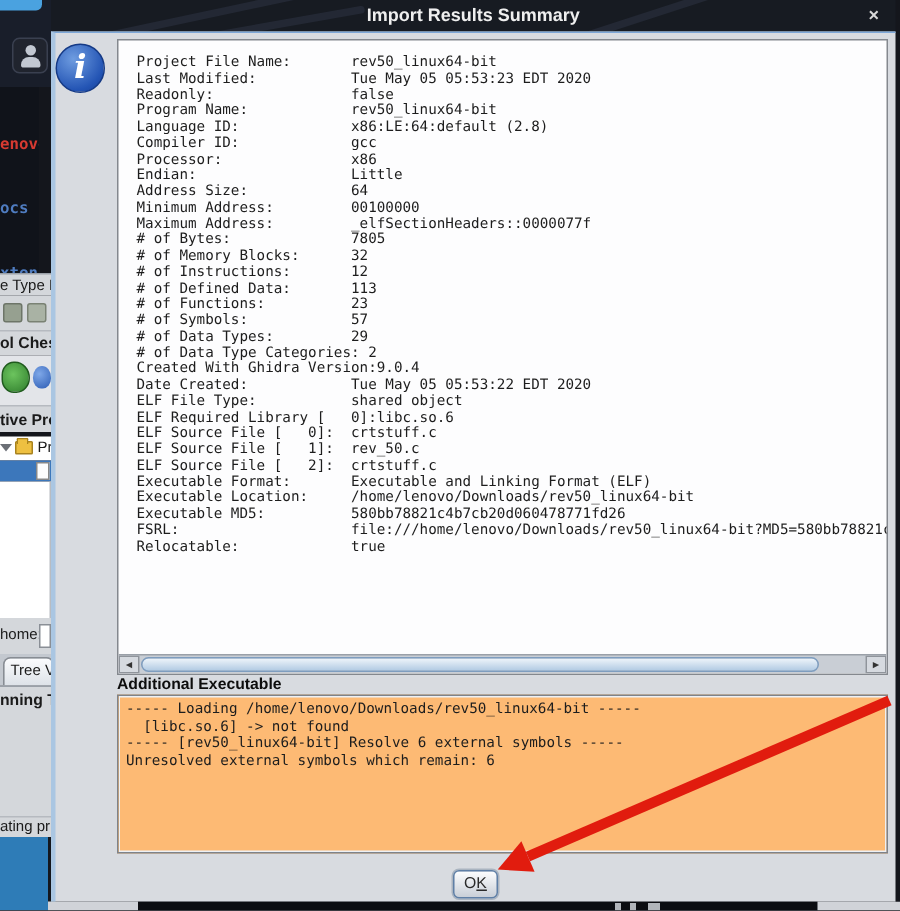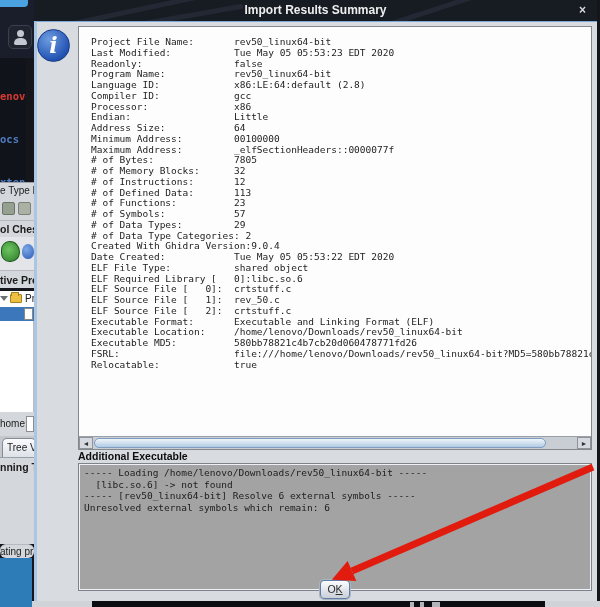--- a/index.html
+++ b/index.html
@@ -47,21 +47,21 @@
   .docicon{position:absolute;left:24px;top:1px;width:9px;height:12px;background:#fdfdfd;border:1px solid #888;}
   .treewhite{top:321px;height:91px;background:#ffffff;border-right:1px solid #b8bcc2;}
   .filterrow{top:412px;height:24px;font-size:10px;line-height:24px;}
   .filterbox{position:absolute;left:26px;top:4px;width:8px;height:16px;background:#fff;border:1px solid #8a8f96;}
   .tabrow{top:436px;height:21px;background:#c3c8cf;}
   .tab{position:absolute;left:2px;top:2px;width:34px;height:19px;border:1px solid #878c93;border-bottom:none;
        border-radius:5px 5px 0 0;background:linear-gradient(#fafbfd,#dde2e8);
        font-size:10px;line-height:18px;text-align:left;padding-left:4px;white-space:nowrap;overflow:hidden;}
   .runningrow{top:457px;height:19px;line-height:19px;border-top:1px solid #9aa0a8;}
   .leftfill{top:476px;height:68px;background:#d4d7db;}
-  .statusrow{top:544px;height:14px;font-size:10px;line-height:14px;border-top:1px solid #b6bac0;border-radius:6px;}
+  .statusrow{top:544px;height:14px;font-size:10px;line-height:14px;border-top:1px solid #b6bac0;}
   .teal{left:0;top:558px;width:32px;height:49px;background:#2e7cb7;}
 
   
   .bstrip-gray1{left:32px;top:601px;width:60px;height:6px;background:#d0d3d8;}
   .bstrip-dark{left:92px;top:601px;width:453px;height:6px;background:#0b0d11;}
   .bstrip-gray2{left:545px;top:601px;width:55px;height:6px;background:#d0d3d8;}
   .bglyph{position:absolute;top:1px;width:4px;height:5px;background:#cfd3d8;opacity:.85;}
   .right-dark{left:597px;top:0;width:3px;height:601px;background:#14161c;}
 
   
@@ -90,26 +90,26 @@
                font-size:9.5px;line-height:10.75px;color:#1d1d1d;white-space:pre;}
   .hscroll{position:absolute;left:0;bottom:0;width:100%;height:13px;background:#c9ced5;border-top:1px solid #9aa0a8;}
   .scroll-btn{position:absolute;top:0;width:14px;height:12px;background:#d6dae0;border:1px solid #8f949b;
               font-size:7px;line-height:11px;text-align:center;color:#333;}
   .scroll-btn.left{left:0;}
   .scroll-btn.right{right:0;}
   .hthumb{position:absolute;left:15px;top:1px;width:452px;height:10px;border-radius:5px;
           background:linear-gradient(#eef4fa,#b2cbe3);border:1px solid #7e9dbf;}
 
   .add-label{left:78px;top:450px;font-weight:bold;font-size:10.5px;color:#0d0d0d;}
-  .add-box{left:78px;top:463px;width:514px;height:128px;background:#a3a3a3;
+  .add-box{left:78px;top:463px;width:514px;height:106px;background:#fdba74;
            border:1px solid #7e838a;box-shadow:inset 0 0 0 1px #edf0f4;}
   .add-pre{margin:0;padding:3px 0 0 5px;font-family:"DejaVu Sans Mono",monospace;
            font-size:9.5px;line-height:11.5px;color:#1d1d1d;white-space:pre;}
 
-  .ok-button{left:320px;top:580px;width:30px;height:19px;border:1px solid #5f7fa6;border-radius:4px;
+  .ok-button{left:302px;top:580px;width:30px;height:19px;border:1px solid #5f7fa6;border-radius:4px;
              background:linear-gradient(#fcfdfe,#c9cfd8);box-shadow:0 0 0 1px #aab4c0;
              font-size:10.5px;line-height:17px;text-align:center;color:#2a2a2a;cursor:default;}
   .ok-button .mn{text-decoration:underline;}
 
   .arrow-svg{left:0;top:0;width:600px;height:607px;pointer-events:none;z-index:50;}
 </style>
 </head>
 <body>
 
 <div id="screen">

